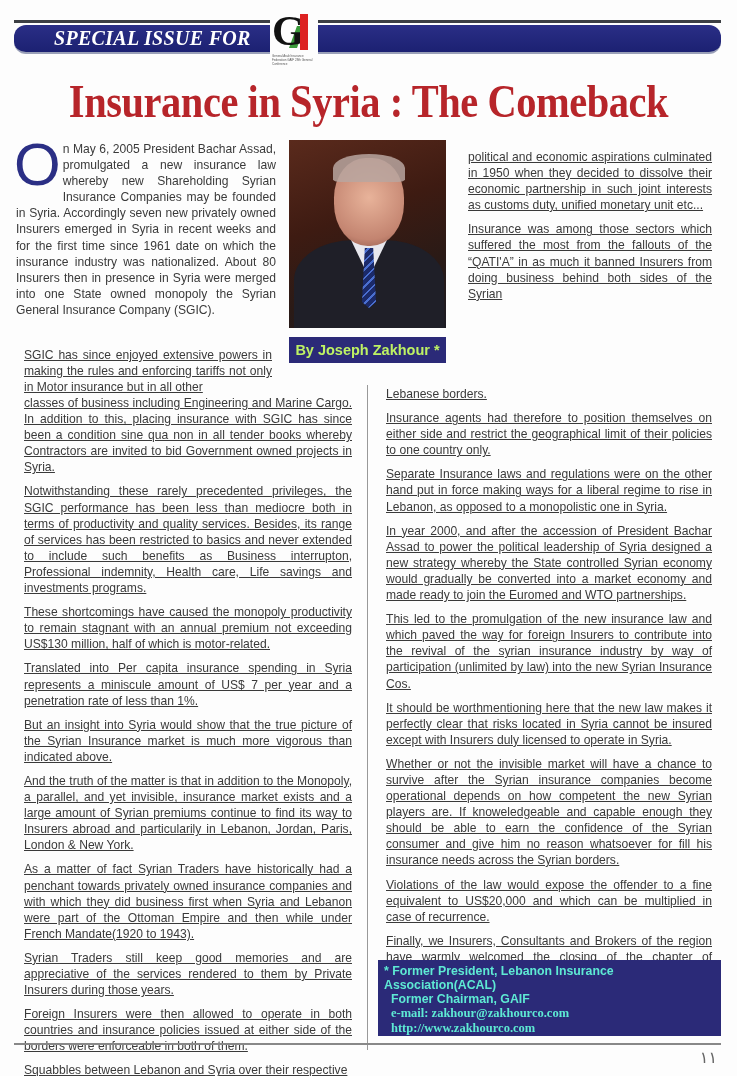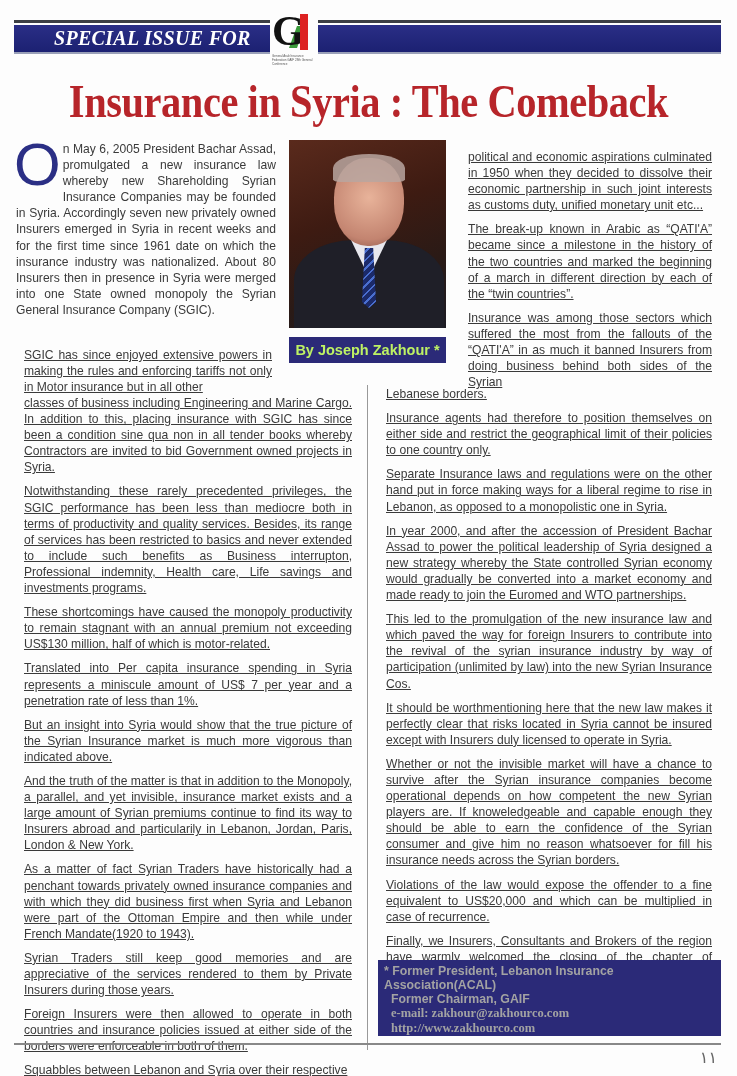--- a/index.html
+++ b/index.html
@@ -5,20 +5,21 @@
     html, body { margin: 0; padding: 0; }
     body {
       width: 737px; height: 1076px; background: #fdfdfd; position: relative;
       overflow: hidden; font-family: "Liberation Sans", sans-serif; color: #333;
     }
     .topline { position: absolute; left: 14px; right: 16px; top: 20px; height: 3px; background: #3c3f44; }
     .band {
       position: absolute; left: 14px; right: 16px; top: 25px; height: 27px;
       background: linear-gradient(#2a2e86, #1c2172);
       border-bottom: 2px solid #9aa0b8;
+      border-radius: 12px;
     }
     .band-title {
       position: absolute; left: 40px; top: 2px; color: #fff; font-family: "Liberation Serif", serif;
       font-style: italic; font-weight: bold; font-size: 20px; letter-spacing: 0.3px;
     }
     .logo {
       position: absolute; left: 270px; top: 10px; width: 48px; height: 52px; background: #fdfdfd;
     }
     .logo .g { position: absolute; left: 2px; top: 0px; font-family: "Liberation Serif", serif; font-weight: bold; font-size: 42px; color: #111; line-height: 42px; }
     .logo .bar { position: absolute; left: 30px; top: 4px; width: 8px; height: 36px; background: #d22; }
@@ -54,21 +55,21 @@
     .photo .shirt { position: absolute; left: 62px; top: 100px; width: 36px; height: 30px; background: #e8e8ee; clip-path: polygon(0 0,100% 0,60% 100%,40% 100%); }
     .photo .tie { position: absolute; left: 73px; top: 108px; width: 14px; height: 60px; background: repeating-linear-gradient(135deg, #1b2a6a 0 4px, #4a6fd0 4px 6px); clip-path: polygon(20% 0,80% 0,100% 90%,50% 100%,0 90%); }
     .byline {
       position: absolute; left: 289px; top: 337px; width: 157px; height: 26px; background: #2b2a78;
       color: #bef264; font-weight: bold; font-size: 14.5px; line-height: 26px; text-align: center;
     }
     .vline { position: absolute; left: 367px; top: 385px; width: 1px; height: 665px; background: #999; }
     .bottomline { position: absolute; left: 14px; right: 16px; top: 1043px; height: 2px; background: #888; }
     .bio {
       position: absolute; left: 378px; top: 960px; width: 343px; height: 76px; background: #2b2a78;
-      color: #a3a3a3; padding: 4px 6px; box-sizing: border-box;
+      color: #5eead4; padding: 4px 6px; box-sizing: border-box;
     }
     .bio .l1, .bio .l2 { font-weight: bold; font-size: 12.3px; line-height: 14px; }
     .bio .l2 { padding-left: 7px; }
     .bio .l3, .bio .l4 { font-family: "Liberation Serif", serif; font-weight: bold; font-size: 12.5px; line-height: 15px; padding-left: 7px; }
     .pageno { position: absolute; right: 20px; top: 1048px; font-size: 16px; color: #666; }
   </style>
 </head>
 <body>
 
 <div class="topline"></div>
@@ -108,21 +109,20 @@
   <div class="suit"></div>
   <div class="shirt"></div>
   <div class="tie"></div>
   <div class="face"></div>
   <div class="hair"></div>
 </div>
 <div class="byline">By Joseph Zakhour *</div>
 
 <div class="col right-top">
   <p>political and economic aspirations culminated in 1950 when they decided to dissolve their economic partnership in such joint interests as customs duty, unified monetary unit etc...</p>
-  <p>The break-up known in Arabic as “QATI'A” became since a milestone in the history of the two countries and marked the beginning of a march in different direction by each of the “twin countries”.</p>
   <p>Insurance was among those sectors which suffered the most from the fallouts of the “QATI'A” in as much it banned Insurers from doing business behind both sides of the Syrian</p>
 </div>
 
 <div class="vline"></div>
 
 <div class="col right-bottom">
   <p>Lebanese borders.</p>
   <p>Insurance agents had therefore to position themselves on either side and restrict the geographical limit of their policies to one country only.</p>
   <p>Separate Insurance laws and regulations were on the other hand put in force making ways for a liberal regime to rise in Lebanon, as opposed to a monopolistic one in Syria.</p>
   <p>In year 2000, and after the accession of President Bachar Assad to power the political leadership of Syria designed a new strategy whereby the State controlled Syrian economy would gradually be converted into a market economy and made ready to join the Euromed and WTO partnerships.</p>

